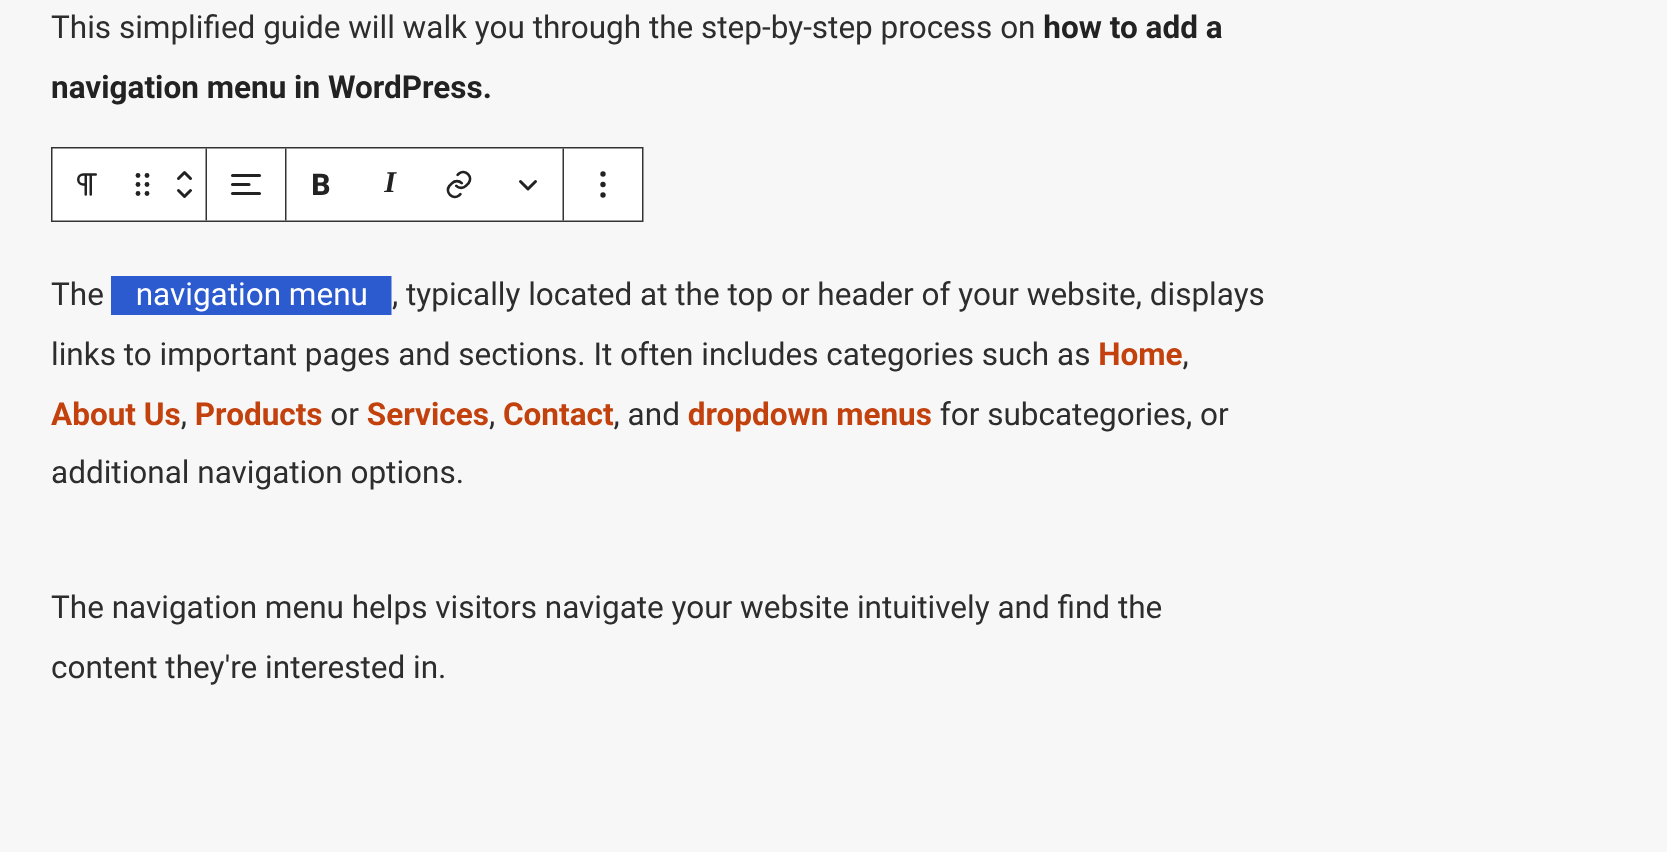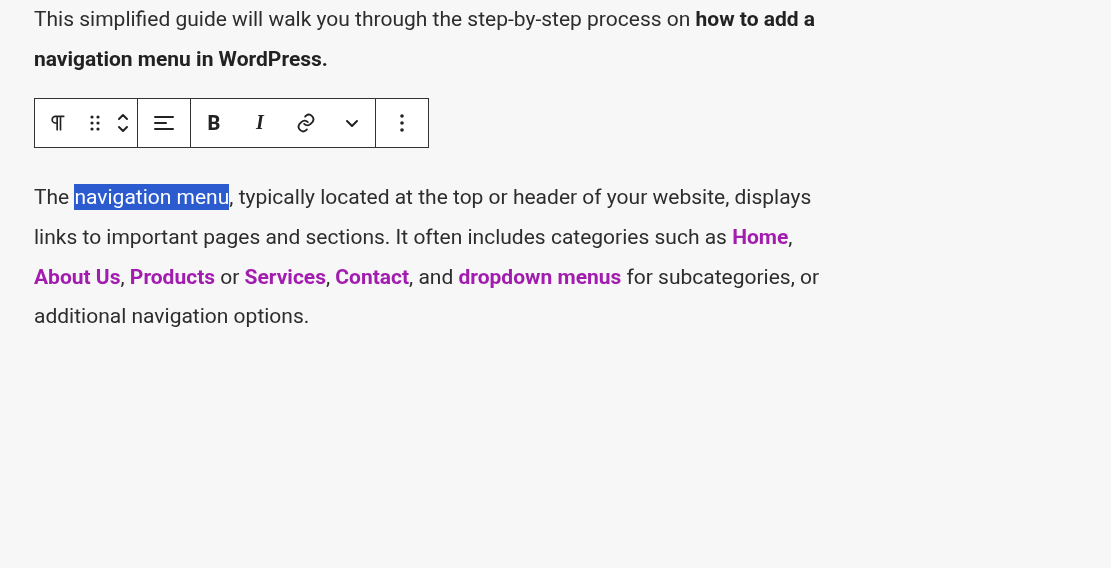--- a/index.html
+++ b/index.html
@@ -65,26 +65,26 @@
   .toolbar .btn.narrow { width: 28px; }
   .toolbar .btn.w52 { width: 52px; }
   svg { display: block; }
   .body-text {
     font-size: 21px;
     line-height: 1.9;
     color: #2d2d2d;
   }
   .body-text .bold {
     font-weight: 700;
-    color: #a21caf;
+    color: #c2410c;
   }
   .selected {
     background: #2c5bcf;
     color: #fff;
-    padding: 1px 0;
+    padding: 1px 16px;
   }
   .para {
     margin-top: 30px;
   }
   .para2 {
     margin-top: 50px;
   }
 </style>
 </head>
 <body>
@@ -167,14 +167,15 @@
           <circle cx="3" cy="17" r="1.8"></circle>
         </svg>
       </button>
     </div>
   </div>
 
   <div class="body-text para">
     <span>The </span><span class="selected">navigation menu</span><span>, typically located at the top or header of your website, displays links to important pages and sections. It often includes categories such as </span><span class="bold">Home</span><span>, </span><span class="bold">About Us</span><span>, </span><span class="bold">Products</span><span> or </span><span class="bold">Services</span><span>, </span><span class="bold">Contact</span><span>, and </span><span class="bold">dropdown menus</span><span> for subcategories, or additional navigation options.</span>
   </div>
 
+  <div class="body-text para2">The navigation menu helps visitors navigate your website intuitively and find the content they're interested in.</div>
 
 </div>
 
 </body></html>

